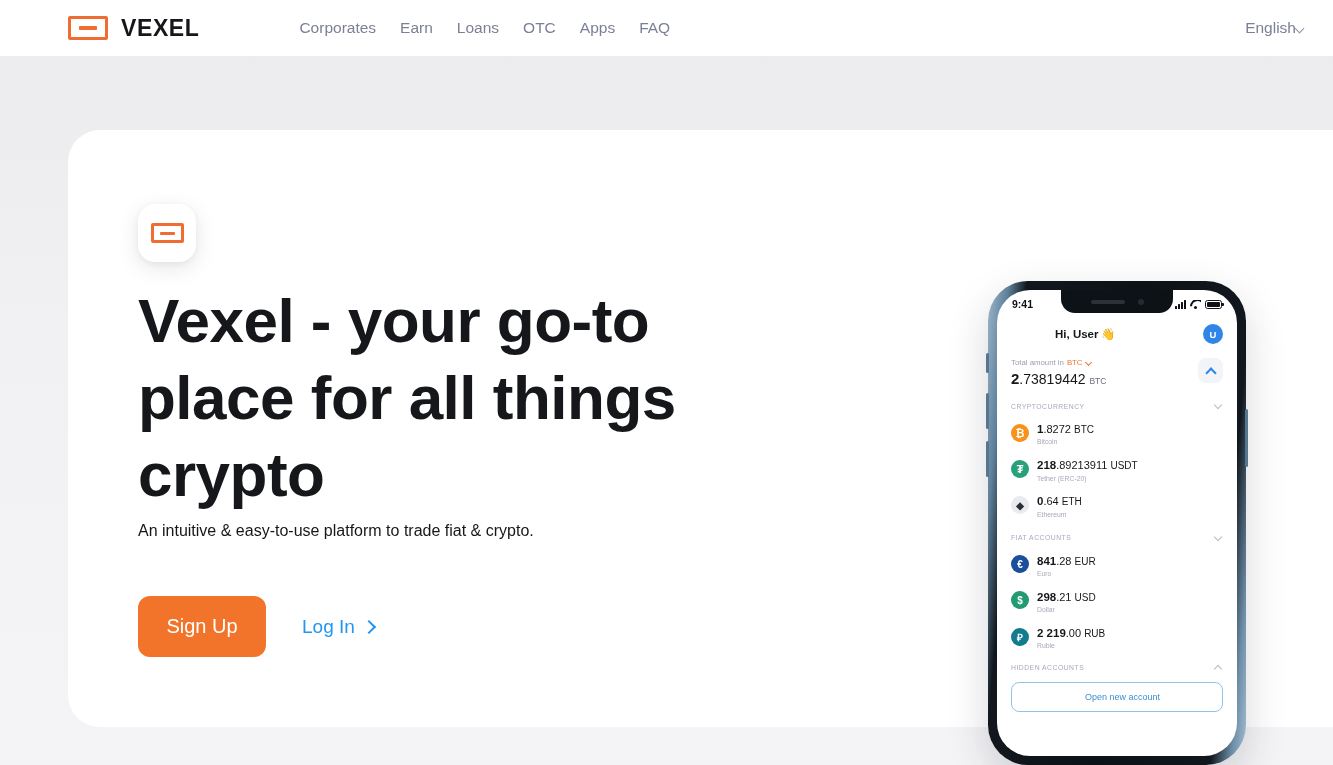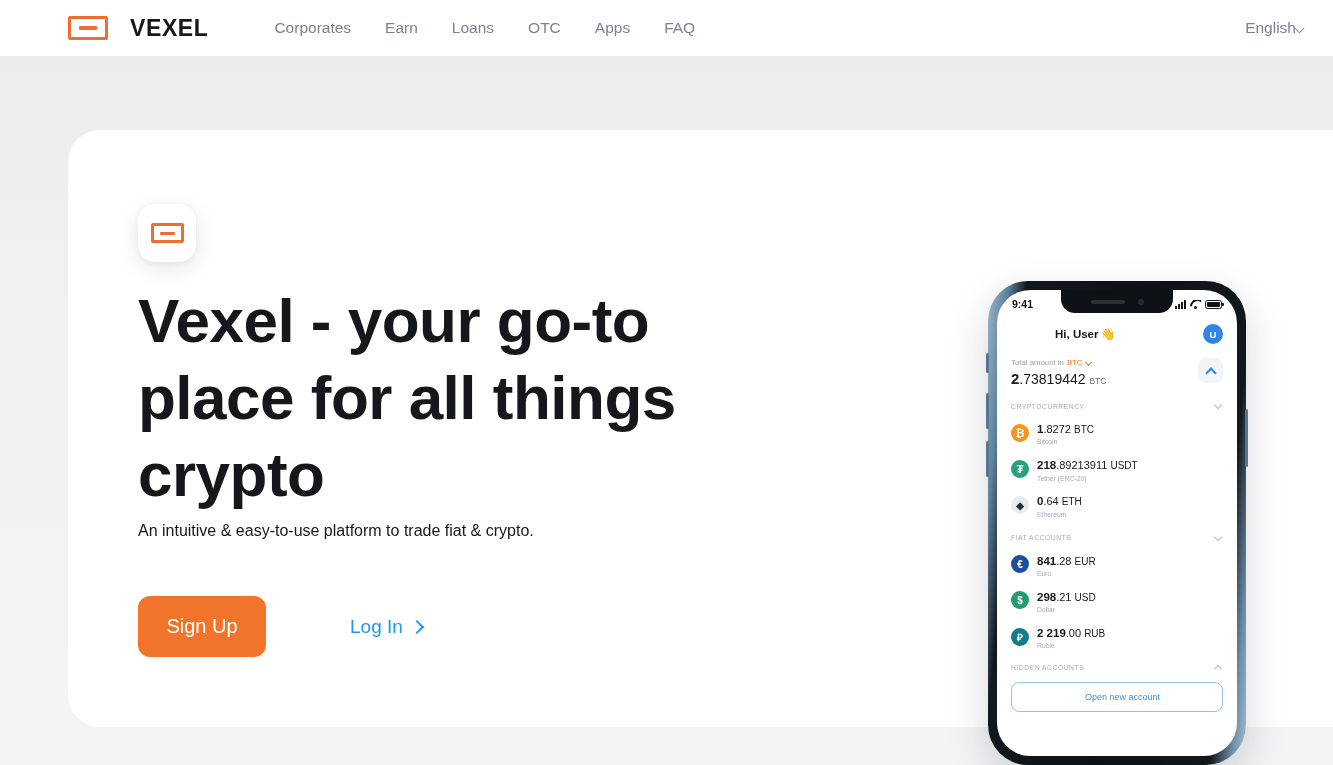--- a/index.html
+++ b/index.html
@@ -11,21 +11,21 @@
   }
 
   
   .topbar {
     position: absolute; top: 0; left: 0;
     width: 1333px; height: 56px;
     background: #ffffff;
     display: flex; align-items: center;
   }
   .brand {
-    display: flex; align-items: center; gap: 22px;
+    display: flex; align-items: center; gap: 13px;
     margin-left: 68px;
     cursor: pointer;
   }
   .brand-mark {
     width: 40px; height: 24px;
     border: 3px solid #ef6c33;
     border-radius: 2px;
     display: flex; align-items: center; justify-content: center;
     background: #fff;
   }
@@ -33,22 +33,22 @@
     display: block;
     width: 18px; height: 4px;
     background: #ef6c33;
     border-radius: 1px;
   }
   .brand-name {
     font-size: 23px; font-weight: bold; letter-spacing: .6px;
     color: #15171a;
   }
   .navlinks {
-    display: flex; align-items: flex-end; gap: 34px;
-    margin-left: 66px;
+    display: flex; align-items: flex-end; gap: 24px;
+    margin-left: 100px;
   }
   .navlink {
     font-size: 15.5px; color: #7c7f96; cursor: pointer;
     white-space: nowrap;
   }
   .lang {
     position: absolute; right: 28px; top: 50%;
     transform: translateY(-50%);
     display: flex; align-items: center; 
     font-size: 15.5px; color: #7c7f96; cursor: pointer;
@@ -97,21 +97,21 @@
     font-size: 62px; line-height: 77px;
     font-weight: bold; color: #15171a;
     letter-spacing: -0.5px;
   }
   .subhead {
     position: absolute; left: 0; top: 392px;
     font-size: 16px; color: #15171a;
   }
   .cta-row {
     position: absolute; left: 0; top: 466px;
-    display: flex; align-items: center; gap: 48px;
+    display: flex; align-items: center;
   }
   .btn-signup {
     width: 128px; height: 61px;
     background: #f2742b;
     border: none; border-radius: 12px;
     color: #ffffff; font-size: 20px;
     font-family: "Liberation Sans", sans-serif;
     cursor: pointer;
   }
   .btn-login {

